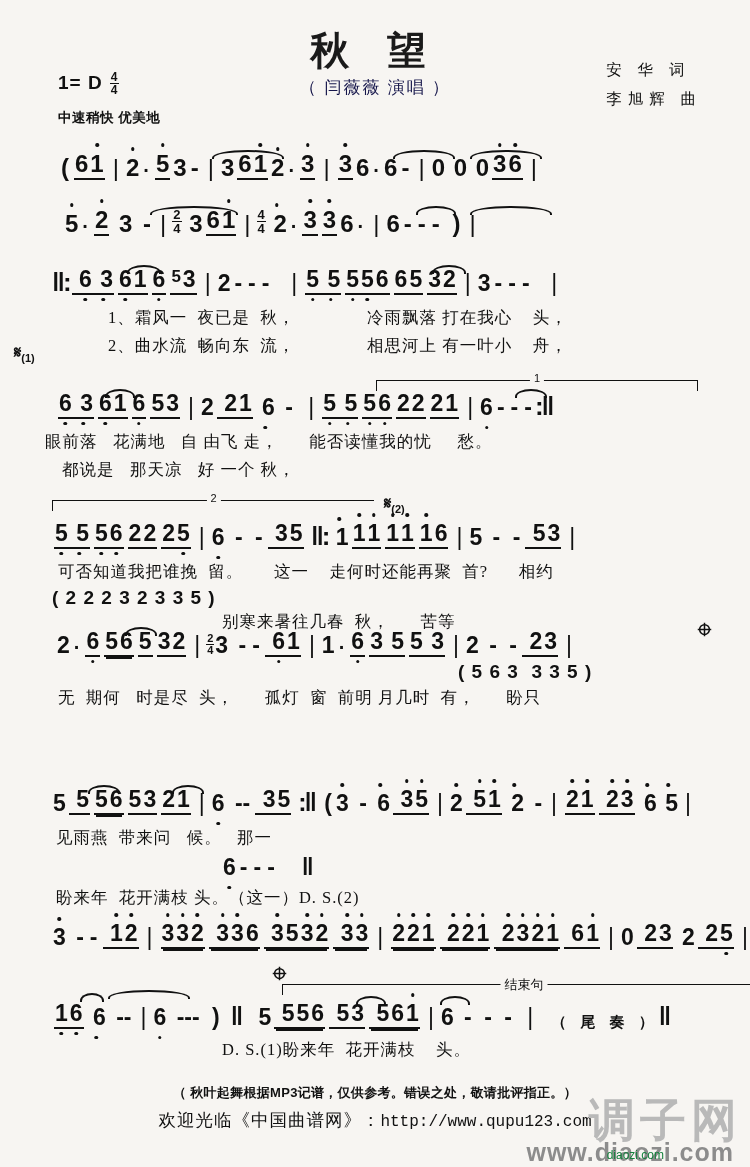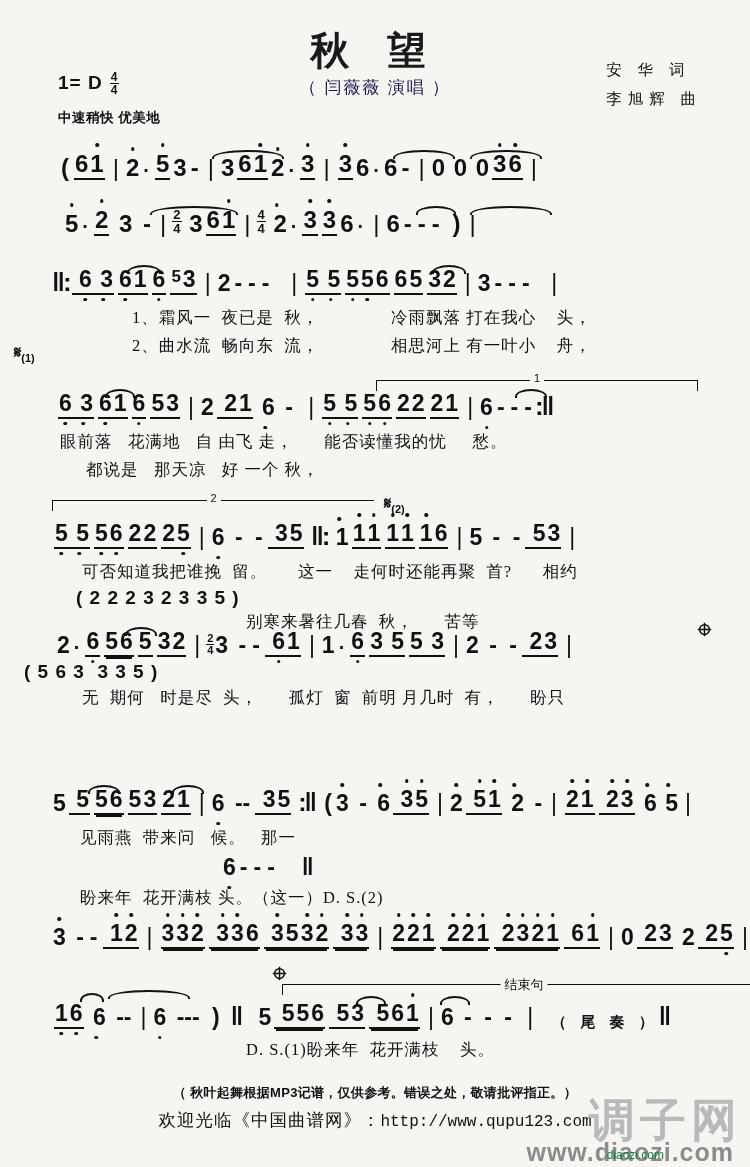--- a/index.html
+++ b/index.html
@@ -52,21 +52,21 @@
   .group { display:inline-flex; align-items:flex-end; border-bottom:2px solid #111;
            padding-bottom:2px; margin:0 2px; }
   .group.d2 { box-shadow:0 4px 0 -2px #111; }
   .group .n { border-bottom:none; box-shadow:none; }
 
   .tie { position:absolute; border:2px solid #111; border-bottom:none;
          border-radius:60% 60% 0 0/100% 100% 0 0; height:9px; }
 
   
   .lyr { font-size:16.5px; letter-spacing:1px; white-space:pre;
-         font-family:"Liberation Serif", serif;margin-left:24px; }
+         font-family:"Liberation Serif", serif; }
 
   
   .volta { position:absolute; border-top:1.6px solid #111; border-left:1.6px solid #111;
            height:11px; }
   .volta.r { border-right:1.6px solid #111; }
   .volta .lbl { position:absolute; top:-9px; left:50%; transform:translateX(-50%);
                 background:#f7f5f2; padding:0 4px; font-size:11px;
                 font-family:"Liberation Sans", sans-serif; }
 
   .marker { position:absolute; font-size:15px; font-weight:700;
@@ -202,21 +202,21 @@
       <span class="group"><span class="n">5<i class="dotB"></i></span><span class="n">&nbsp;5<i class="dotB"></i></span></span>
       <span class="group"><span class="n">5<i class="dotB"></i></span><span class="n">6<i class="dotB"></i></span></span>
       <span class="group"><span class="n">2</span><span class="n">2</span></span>
       <span class="group"><span class="n">2</span><span class="n">1</span></span>
       <span class="bar">|</span>
       <span class="n">6<i class="dotB"></i></span><span class="dash">-</span><span class="dash">-</span><span class="dash">-</span>
       <span style="font-size:26px; letter-spacing:-2px;">:‖</span>
     </div>
     <div class="tie" style="left:105px; top:-3px; width:30px;"></div>
     <div class="tie" style="left:515px; top:-3px; width:32px;"></div>
-    <div class="lyr" style="padding-left:36px; margin-top:12px;">眼前落   花满地   自 由飞 走，      能否读懂我的忧     愁。</div>
+    <div class="lyr" style="padding-left:45px; margin-top:12px;">眼前落   花满地   自 由飞 走，      能否读懂我的忧     愁。</div>
     <div class="lyr" style="padding-left:62px; margin-top:6px;">都说是   那天凉   好 一个 秋，</div>
   </div>
 
   <div class="row" style="top:500px;">
     <div class="volta" style="left:52px; top:0px; width:322px;">
       <span class="lbl">2</span>
     </div>
     <span class="marker" style="left:384px; top:-6px;">
       <span style="font-size:17px;">𝄋</span><span class="small">(2)</span>
     </span>
@@ -263,21 +263,21 @@
       <span class="n">1</span><span class="dotdur">·</span>
       <span class="group"><span class="n">6<i class="dotB"></i></span></span>
       <span class="group"><span class="n">3</span><span class="n">&nbsp;5</span></span>
       <span class="group"><span class="n">5</span><span class="n">&nbsp;3</span></span>
       <span class="bar">|</span>
       <span class="n">2</span><span class="dash">&nbsp;-</span><span class="dash">&nbsp;-</span>
       <span class="group">&nbsp;<span class="n">2</span><span class="n">3</span></span>
       <span class="bar">|</span>
     </div>
     <div class="tie" style="left:125px; top:-3px; width:32px;"></div>
-    <div class="lyr" style="margin-top:4px; font-weight:700; font-family:'Liberation Sans',sans-serif; font-size:19px;">( 5 6 3  3 3 5 )</div>
+    <div class="lyr" style="padding-left:458px; margin-top:4px; font-weight:700; font-family:'Liberation Sans',sans-serif; font-size:19px;">( 5 6 3  3 3 5 )</div>
     <div class="lyr" style="padding-left:58px; margin-top:4px;">无  期何   时是尽  头，      孤灯  窗  前明 月几时  有，      盼只</div>
   </div>
 
   <div class="row" style="top:788px;">
     <div class="notes" style="padding-left:52px;">
       <span class="n">5</span>
       <span class="group">&nbsp;<span class="n">5</span></span>
       <span class="group d2"><span class="n">5</span><span class="n">6</span></span>
       <span class="group"><span class="n">5</span><span class="n">3</span></span>
       <span class="group"><span class="n">2</span><span class="n">1</span></span>

